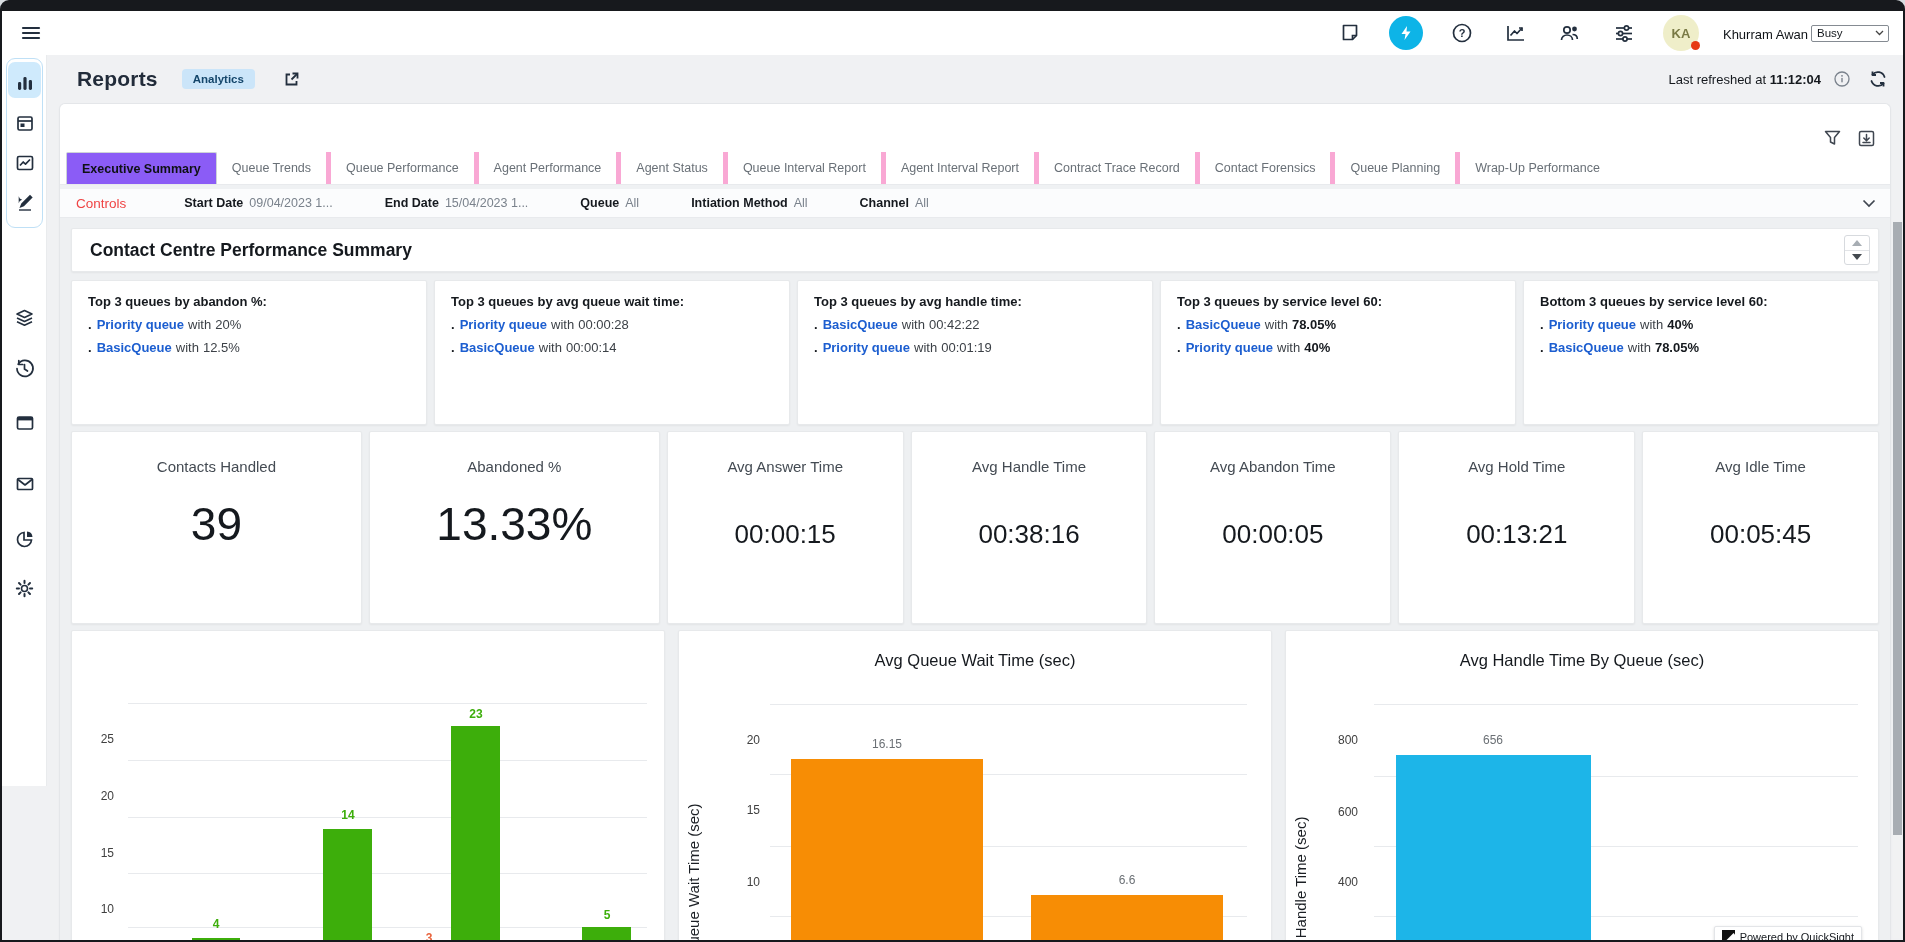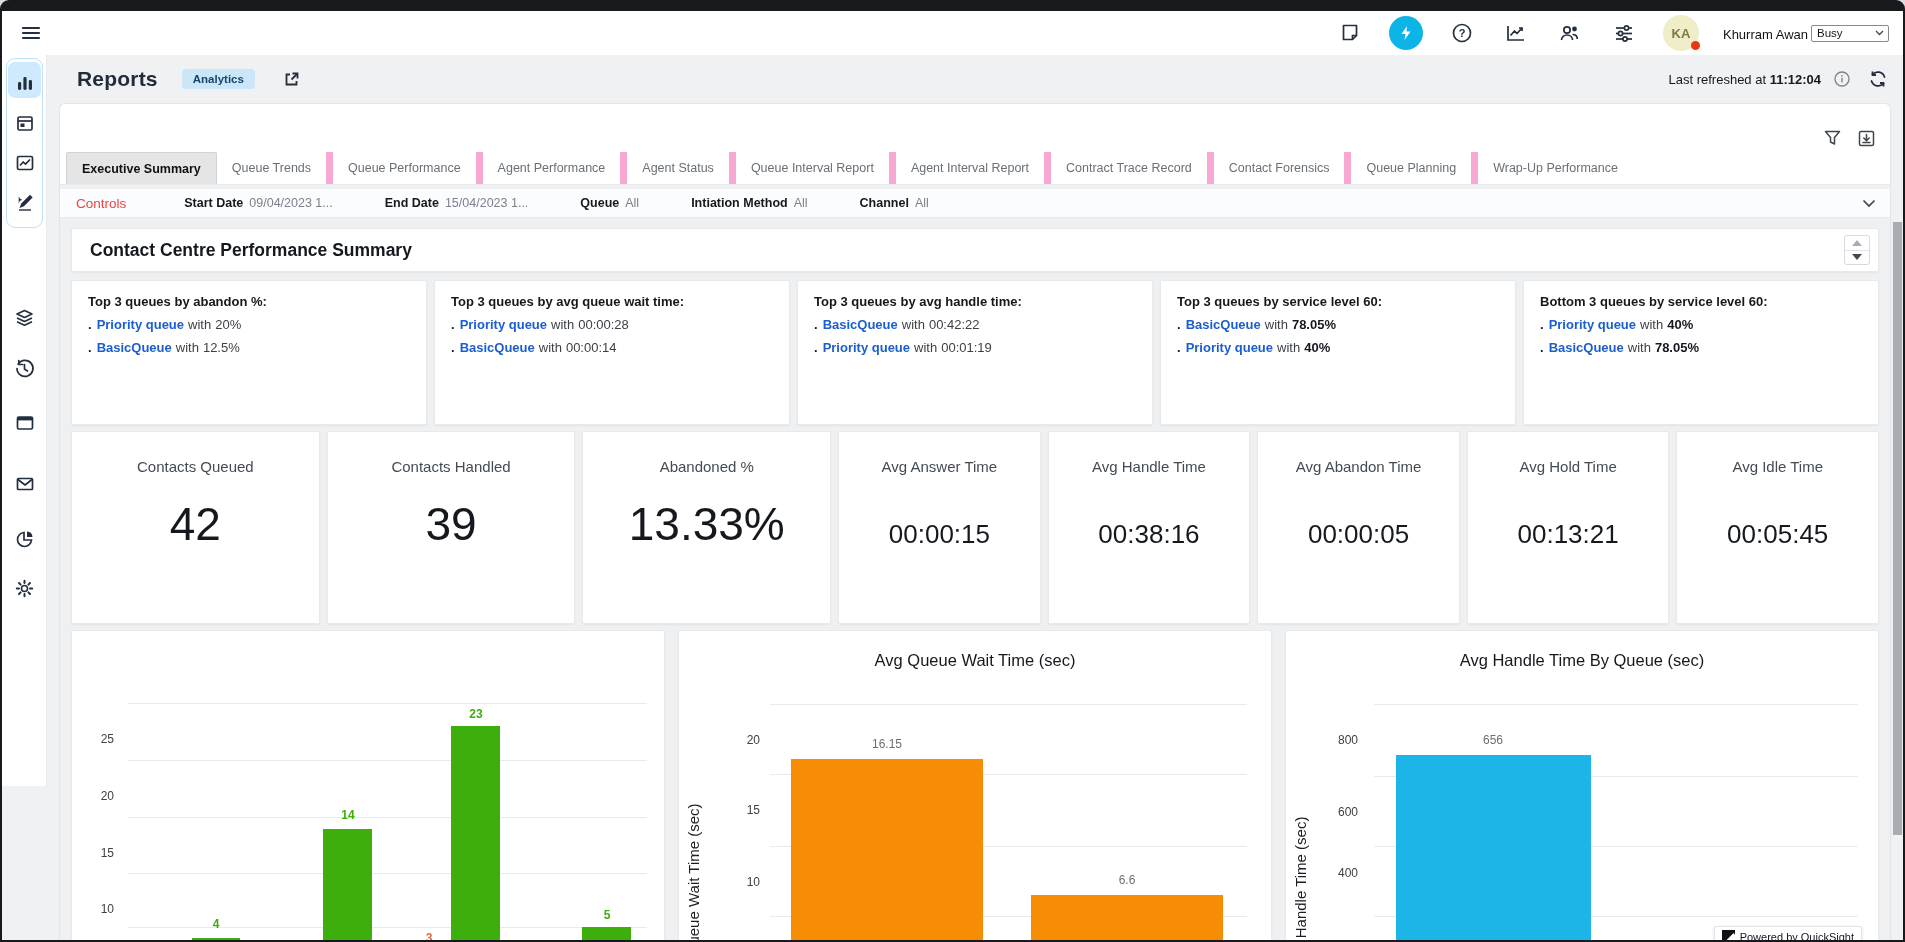--- a/index.html
+++ b/index.html
@@ -54,23 +54,23 @@
   
   .panel { margin:0 12px; height:837px; background:#ffffff; border:1px solid #e4e6e9;
     border-bottom:none; border-radius:6px 6px 0 0; display:flex; flex-direction:column;
     box-shadow:0 1px 2px rgba(0,0,0,.04); }
   .panel-tools { height:48px; display:flex; align-items:flex-end; justify-content:flex-end;
     gap:14px; padding:0 14px 4px 0; }
 
   .tabs-row { height:33px; display:flex; align-items:stretch; padding:0 0 0 6px;
     border-bottom:1px solid #e8eaed; }
   .tab { display:flex; align-items:center; padding:0 15px; font-size:12.5px; color:#697077;
-    cursor:pointer; white-space:nowrap; border-left:7px solid #f9a8d4; }
+    cursor:pointer; white-space:nowrap; border-left:5px solid #f9a8d4; }
   .tab:first-child, .tab:nth-child(2) { border-left:none; }
-  .tab.active { font-weight:bold; color:#0f1115; background:#e5e5e5;
+  .tab.active { font-weight:bold; color:#0f1115; background:#8b5cf6;
     border:1px solid #ced3d8; border-bottom:none; border-radius:2px 2px 0 0; }
 
   .controls-row { height:33px; background:#fbfcfd; border-top:4px solid #eff1f3;
     border-bottom:1px solid #e8eaed; display:flex; align-items:center; padding:0 14px 0 16px;
     gap:0; }
   .controls-label { font-size:13.5px; color:#ef4444; margin-right:58px; }
   .cfilter { display:flex; align-items:center; margin-right:52px; cursor:pointer; }
   .cl { font-size:12.5px; font-weight:bold; color:#15191e; margin-right:6px; white-space:nowrap; }
   .cv { font-size:12.5px; color:#7a828c; white-space:nowrap; }
   .controls-chevron { margin-left:auto; cursor:pointer; display:flex; align-items:center; }
@@ -434,24 +434,20 @@
             </div>
             <div class="card qcard">
               <div class="qtitle">Bottom 3 queues by service level 60:</div>
               <div class="qline"><span class="qdot">.</span><span class="qlink">Priority queue</span><span class="qconj">with</span><span class="qval b">40%</span></div>
               <div class="qline"><span class="qdot">.</span><span class="qlink">BasicQueue</span><span class="qconj">with</span><span class="qval b">78.05%</span></div>
             </div>
           </div>
 
           <div class="krow">
             <div class="card kpi wide">
-                <div class="klabel">Contacts Queued</div>
-                <div class="kval big">42</div>
-              </div>
-            <div class="card kpi wide">
                 <div class="klabel">Contacts Handled</div>
                 <div class="kval big">39</div>
               </div>
             <div class="card kpi wide">
                 <div class="klabel">Abandoned %</div>
                 <div class="kval big">13.33%</div>
               </div>
             <div class="card kpi">
                 <div class="klabel">Avg Answer Time</div>
                 <div class="kval">00:00:15</div>
@@ -518,21 +514,21 @@
 
             <div class="card chart-card">
               <div class="ctitle">Avg Handle Time By Queue (sec)</div>
               <div class="ylab" style="left:6px; top:165px; height:172px;">Avg Handle Time (sec)</div>
               <div class="gl" style="left:88px; width:484px; top:73px;"></div>
               <div class="gl" style="left:88px; width:484px; top:145px;"></div>
               <div class="gl" style="left:88px; width:484px; top:215px;"></div>
               <div class="gl" style="left:88px; width:484px; top:285px;"></div>
               <div class="tick" style="left:40px; top:73px;">800</div>
               <div class="tick" style="left:40px; top:145px;">600</div>
-              <div class="tick" style="left:40px; top:206px;">400</div>
+              <div class="tick" style="left:40px; top:215px;">400</div>
               <div class="tick" style="left:40px; top:285px;">200</div>
               <div class="bar" style="left:110px; top:124px; width:195px; height:232px; background:#1db5e8;"></div>
               <div class="blabel grey" style="left:207px; top:102px;">656</div>
               <div class="qs-badge">
                 <span class="qs-logo"></span>
                 <span>Powered by QuickSight</span>
               </div>
             </div>
 
           </div>

